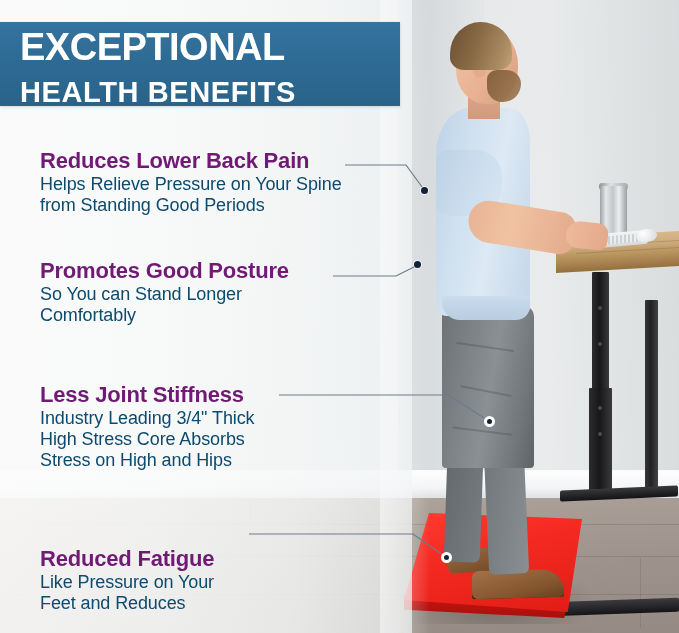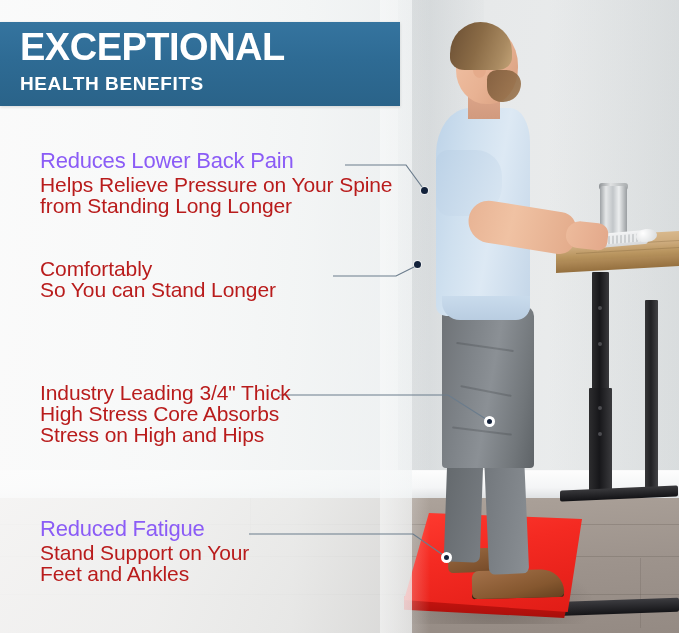--- a/index.html
+++ b/index.html
@@ -355,54 +355,55 @@
   .banner-line1 {
     color: #ffffff;
     font-size: 38px;
     font-weight: bold;
     letter-spacing: -0.5px;
     line-height: 42px;
     white-space: nowrap;
   }
   .banner-line2 {
     color: #ffffff;
-    font-size: 19px;
+    font-size: 29px;
     font-weight: bold;
     letter-spacing: 0.6px;
     line-height: 32px;
     white-space: nowrap;
+    margin-top: 8px;
   }
 
   
   .benefit {
     position: absolute;
     left: 40px;
   }
   .benefit-title {
-    color: #8b5cf6;
+    color: #701a75;
     font-size: 22px;
-    font-weight: normal;
+    font-weight: bold;
     line-height: 26px;
     letter-spacing: -0.2px;
     white-space: nowrap;
     margin: 0;
   }
   .benefit-line {
-    color: #b91c1c;
-    font-size: 21px;
+    color: #0c4a6e;
+    font-size: 18px;
     line-height: 21px;
     letter-spacing: -0.1px;
     white-space: nowrap;
     margin: 0;
   }
 
   #benefit-1 { top: 148px; }
   #benefit-2 { top: 258px; }
   #benefit-3 { top: 382px; }
-  #benefit-4 { top: 516px; }
+  #benefit-4 { top: 546px; }
 
   
   .leaders {
     position: absolute;
     left: 0; top: 0;
     width: 679px; height: 633px;
     pointer-events: none;
   }
 
   .dot-solid {
@@ -515,33 +516,35 @@
   </svg>
 
   <div class="dot-solid" style="left:421px; top:187px;"></div>
   <div class="dot-solid" style="left:414px; top:261px;"></div>
   <div class="dot-ring" style="left:484px; top:416px;"></div>
   <div class="dot-ring" style="left:441px; top:552px;"></div>
 
   <div class="benefit" id="benefit-1">
     <p class="benefit-title">Reduces Lower Back Pain</p>
     <p class="benefit-line">Helps Relieve Pressure on Your Spine</p>
-    <p class="benefit-line">from Standing Long Longer</p>
+    <p class="benefit-line">from Standing Good Periods</p>
   </div>
 
   <div class="benefit" id="benefit-2">
+    <p class="benefit-title">Promotes Good Posture</p>
+    <p class="benefit-line">So You can Stand Longer</p>
     <p class="benefit-line">Comfortably</p>
-    <p class="benefit-line">So You can Stand Longer</p>
   </div>
 
   <div class="benefit" id="benefit-3">
+    <p class="benefit-title">Less Joint Stiffness</p>
     <p class="benefit-line">Industry Leading 3/4" Thick</p>
     <p class="benefit-line">High Stress Core Absorbs</p>
     <p class="benefit-line">Stress on High and Hips</p>
   </div>
 
   <div class="benefit" id="benefit-4">
     <p class="benefit-title">Reduced Fatigue</p>
-    <p class="benefit-line">Stand Support on Your</p>
-    <p class="benefit-line">Feet and Ankles</p>
+    <p class="benefit-line">Like Pressure on Your</p>
+    <p class="benefit-line">Feet and Reduces</p>
   </div>
 
 </div>
 
 </body></html>

